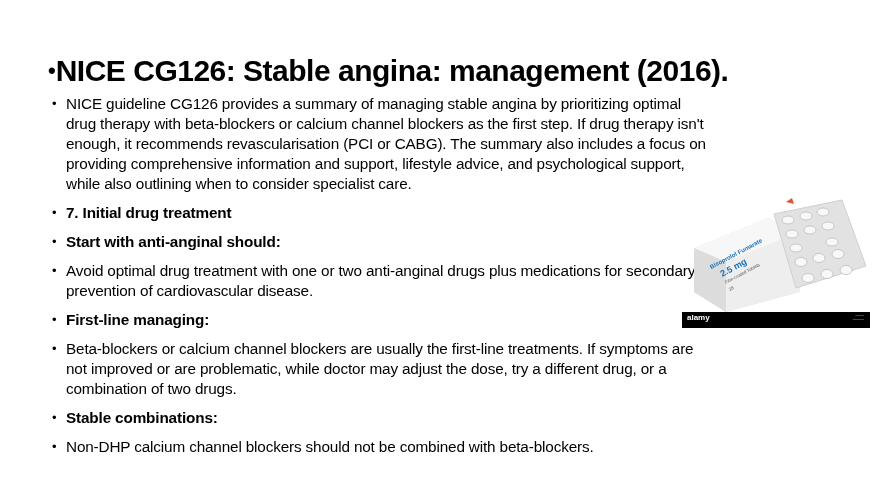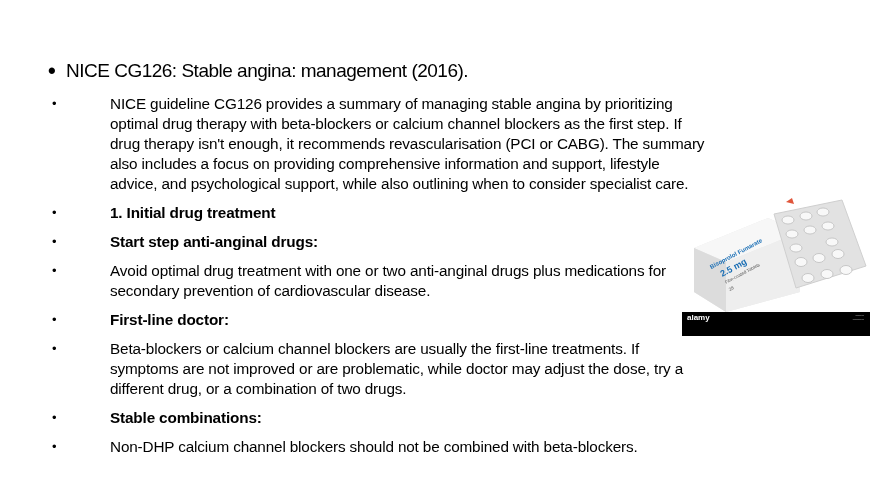--- a/index.html
+++ b/index.html
@@ -1,61 +1,61 @@
 <!DOCTYPE html>
 <html><head>
 <meta charset="utf-8">
 <style>
   html, body { margin:0; padding:0; }
   body { width:880px; height:495px; background:#ffffff; position:relative; overflow:hidden;
          font-family:"Liberation Sans", sans-serif; color:#000; }
   .slide { position:absolute; left:0; top:0; width:880px; height:495px; }
   .title-row { position:absolute; left:48px; top:53px; width:640px; height:36px; display:flex; align-items:center; }
   .title-bullet { width:18px; font-size:22px; font-weight:bold; line-height:36px; }
-  .title { font-size:19px; font-weight:normal; letter-spacing:-0.5px; line-height:36px; white-space:nowrap; }
+  .title { font-size:30px; font-weight:bold; letter-spacing:-0.5px; line-height:36px; white-space:nowrap; }
   .list { position:absolute; left:48px; top:94px; width:660px; margin:0; padding:0; list-style:none; }
   .item { position:relative; padding-left:18px; font-size:15.3px; line-height:20px; margin-bottom:9px; letter-spacing:-0.15px; }
   .item .bullet { position:absolute; left:4px; top:0; font-size:13px; line-height:20px; }
   .item.bold .text { font-weight:bold; }
-  .item .text { display:block;margin-left:44px; }
+  .item .text { display:block; }
   .photo { position:absolute; left:682px; top:196px; width:188px; height:130px; }
-  .alamy-bar { position:absolute; left:682px; top:312px; width:188px; height:24px; background:#000; }
+  .alamy-bar { position:absolute; left:682px; top:312px; width:188px; height:16px; background:#000; }
   .alamy-logo { position:absolute; left:5px; top:0; color:#fff; font-size:8px; line-height:12px; font-weight:bold; }
   .alamy-id { position:absolute; right:6px; top:2px; color:#ddd; font-size:4px; line-height:4px; text-align:right; }
 </style>
 </head>
 <body>
 
 <div class="slide">
 
   <div class="title-row">
     <span class="title-bullet">•</span>
     <span class="title">NICE CG126: Stable angina: management (2016).</span>
   </div>
 
   <ul class="list">
     <li class="item">
       <span class="bullet">•</span>
       <span class="text">NICE guideline CG126 provides a summary of managing stable angina by prioritizing optimal drug therapy with beta-blockers or calcium channel blockers as the first step. If drug therapy isn't enough, it recommends revascularisation (PCI or CABG). The summary also includes a focus on providing comprehensive information and support, lifestyle advice, and psychological support, while also outlining when to consider specialist care.</span>
     </li>
     <li class="item bold">
       <span class="bullet">•</span>
-      <span class="text">1. Initial drug treatment</span>
+      <span class="text">7. Initial drug treatment</span>
     </li>
     <li class="item bold">
       <span class="bullet">•</span>
-      <span class="text">Start step anti-anginal drugs:</span>
+      <span class="text">Start with anti-anginal should:</span>
     </li>
     <li class="item">
       <span class="bullet">•</span>
       <span class="text">Avoid optimal drug treatment with one or two anti-anginal drugs plus medications for secondary prevention of cardiovascular disease.</span>
     </li>
     <li class="item bold">
       <span class="bullet">•</span>
-      <span class="text">First-line doctor:</span>
+      <span class="text">First-line managing:</span>
     </li>
     <li class="item">
       <span class="bullet">•</span>
       <span class="text">Beta-blockers or calcium channel blockers are usually the first-line treatments. If symptoms are not improved or are problematic, while doctor may adjust the dose, try a different drug, or a combination of two drugs.</span>
     </li>
     <li class="item bold">
       <span class="bullet">•</span>
       <span class="text">Stable combinations:</span>
     </li>
     <li class="item">

